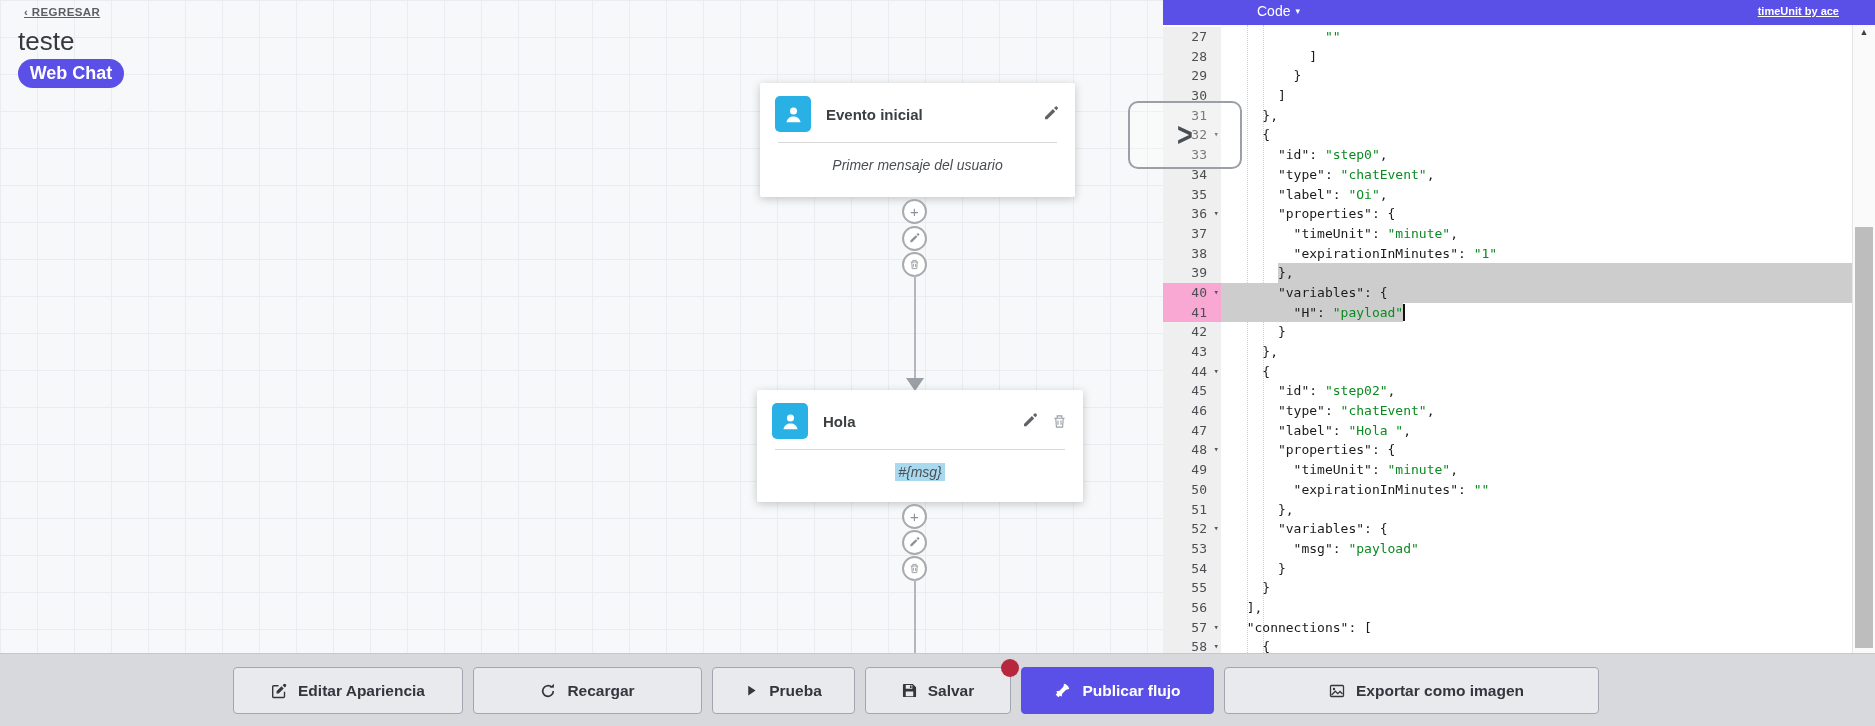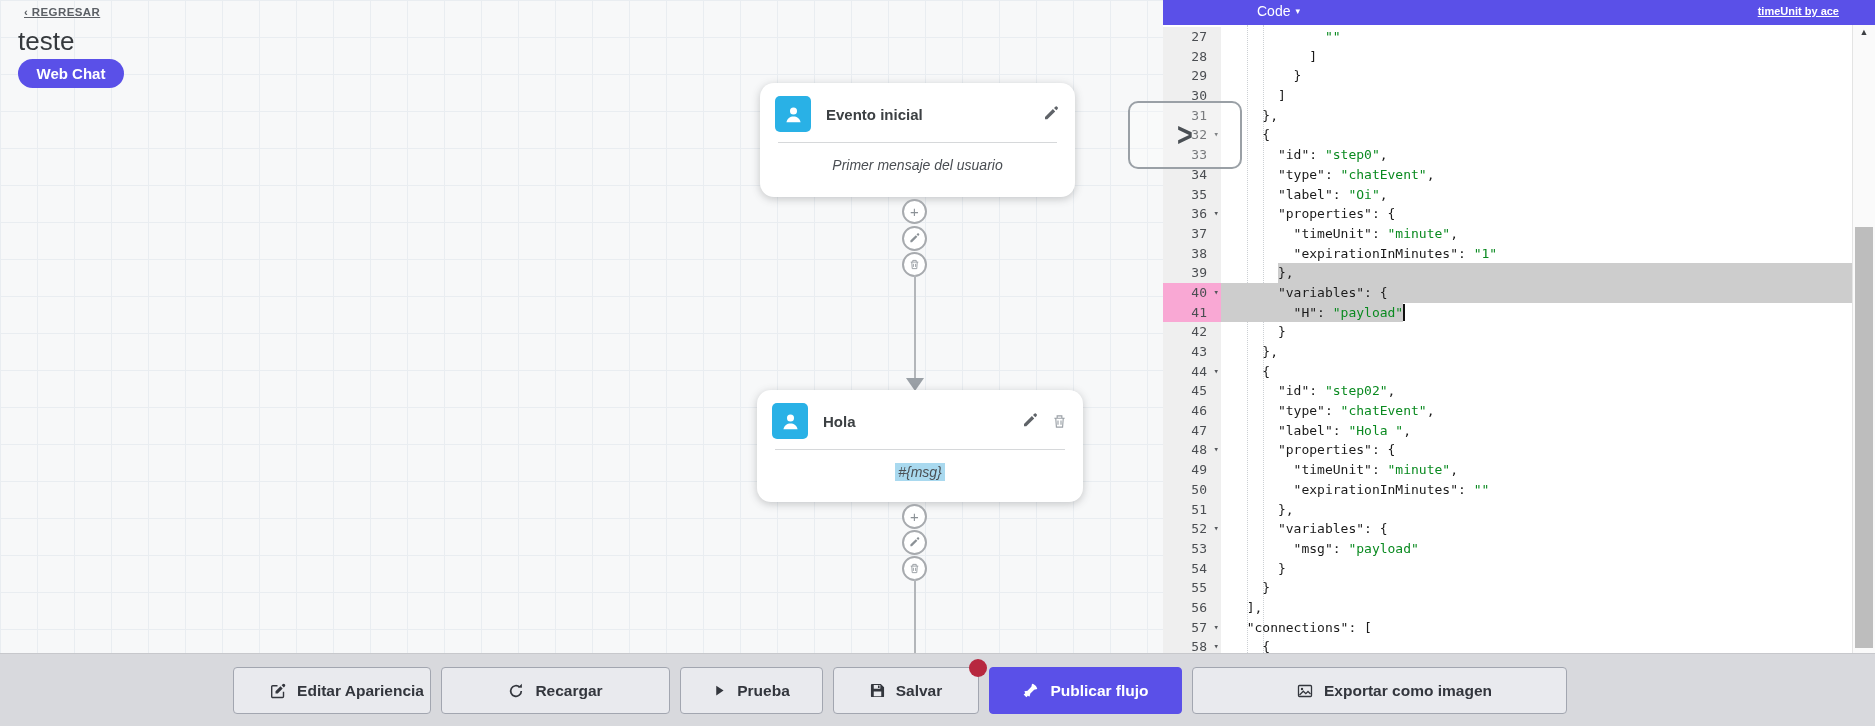--- a/index.html
+++ b/index.html
@@ -6,24 +6,24 @@
   .app{position:relative;width:1875px;height:726px;overflow:hidden;font-family:"Liberation Sans",sans-serif;}
 
   
   .canvas{position:absolute;left:0;top:0;width:1163px;height:653px;background-color:#f7f8f9;
     background-image:linear-gradient(#e9edf1 1px,transparent 1px),linear-gradient(90deg,#e9edf1 1px,transparent 1px);
     background-size:37px 37px;}
   .back-link{position:absolute;left:24px;top:6px;font-size:11.5px;font-weight:bold;color:#5c6066;
     text-decoration:underline;letter-spacing:.4px;cursor:pointer;}
   .flow-title{position:absolute;left:18px;top:26px;font-size:26px;color:#35393d;}
   .channel-badge{position:absolute;left:18px;top:59px;width:106px;height:29px;border-radius:15px;
-    background:#5a50e8;color:#fff;font-size:15px;font-weight:bold;display:flex;align-items:center;justify-content:center;}
-
-  
-  .node{position:absolute;background:#fff;border-radius:14px;box-shadow:0 2px 8px rgba(60,64,67,.28);}
+    background:#5a50e8;color:#fff;font-size:18px;font-weight:bold;display:flex;align-items:center;justify-content:center;}
+
+  
+  .node{position:absolute;background:#fff;border-radius:2px;box-shadow:0 2px 8px rgba(60,64,67,.28);}
   .node1{left:760px;top:83px;width:315px;height:114px;}
   .node2{left:757px;top:390px;width:326px;height:112px;}
   .node-head{display:flex;align-items:center;padding:13px 16px 10px 15px;}
   .node-icon{width:36px;height:36px;background:#29b1e6;border-radius:5px;display:flex;align-items:center;justify-content:center;flex:0 0 auto;}
   .node-title{margin-left:15px;font-size:15px;font-weight:bold;color:#3c4043;}
   .node-actions{margin-left:auto;display:flex;align-items:center;gap:14px;}
   .act{color:#5f6368;cursor:pointer;display:flex;align-items:center;}
   .act.del{color:#9aa0a6;}
   .node-divider{border-top:1px solid #d6d8da;margin:0 18px;}
   .node-body{height:44px;display:flex;align-items:center;justify-content:center;}
@@ -69,21 +69,21 @@
   .vscroll .thumb{position:absolute;left:2px;right:2px;top:202px;height:421px;background:#bdbdbd;cursor:pointer;}
 
   
   .toolbar{position:absolute;left:0;top:653px;width:1875px;height:73px;background:#d8d9dd;border-top:1px solid #c7c8cc;z-index:4;}
   .tb-row{position:absolute;left:233px;top:13px;display:flex;gap:10px;}
   .btn{height:47px;box-sizing:border-box;background:#e9eaee;border:1px solid #a2a6b0;border-radius:4px;
     color:#33363d;font-family:"Liberation Sans",sans-serif;font-size:15.5px;font-weight:600;
     display:flex;align-items:center;justify-content:center;gap:11px;cursor:pointer;position:relative;}
   .btn.primary{background:#5a50e8;border-color:#5a50e8;color:#fff;}
   .btn .ic{display:flex;align-items:center;}
-  .btn:nth-child(1){width:198px;justify-content:flex-end;}
+  .btn:nth-child(1){width:230px;}
   .btn:nth-child(2){width:229px;}
   .btn:nth-child(3){width:143px;}
   .btn:nth-child(4){width:146px;}
   .btn:nth-child(5){width:193px;}
   .btn:nth-child(6){width:375px;padding-left:36px;}
   .badge-dot{position:absolute;right:-9px;top:-9px;width:18px;height:18px;border-radius:50%;background:#b7283f;}
 </style>
 </head>
 <body>
 

